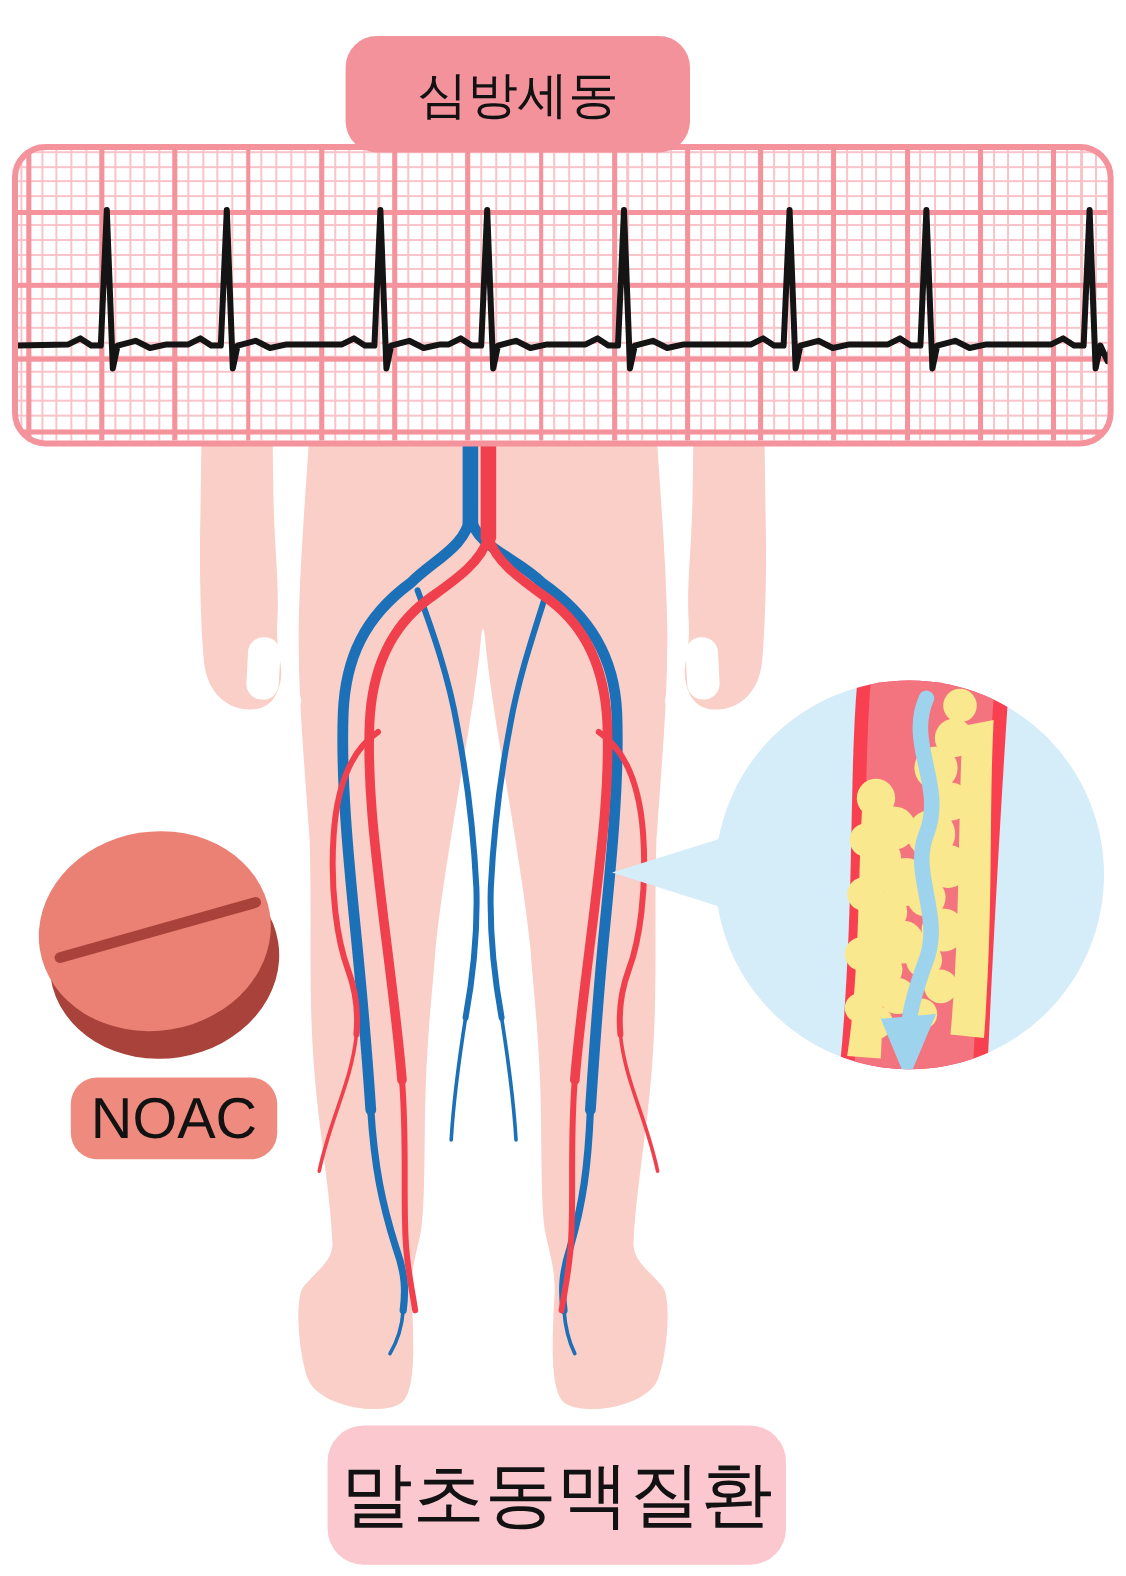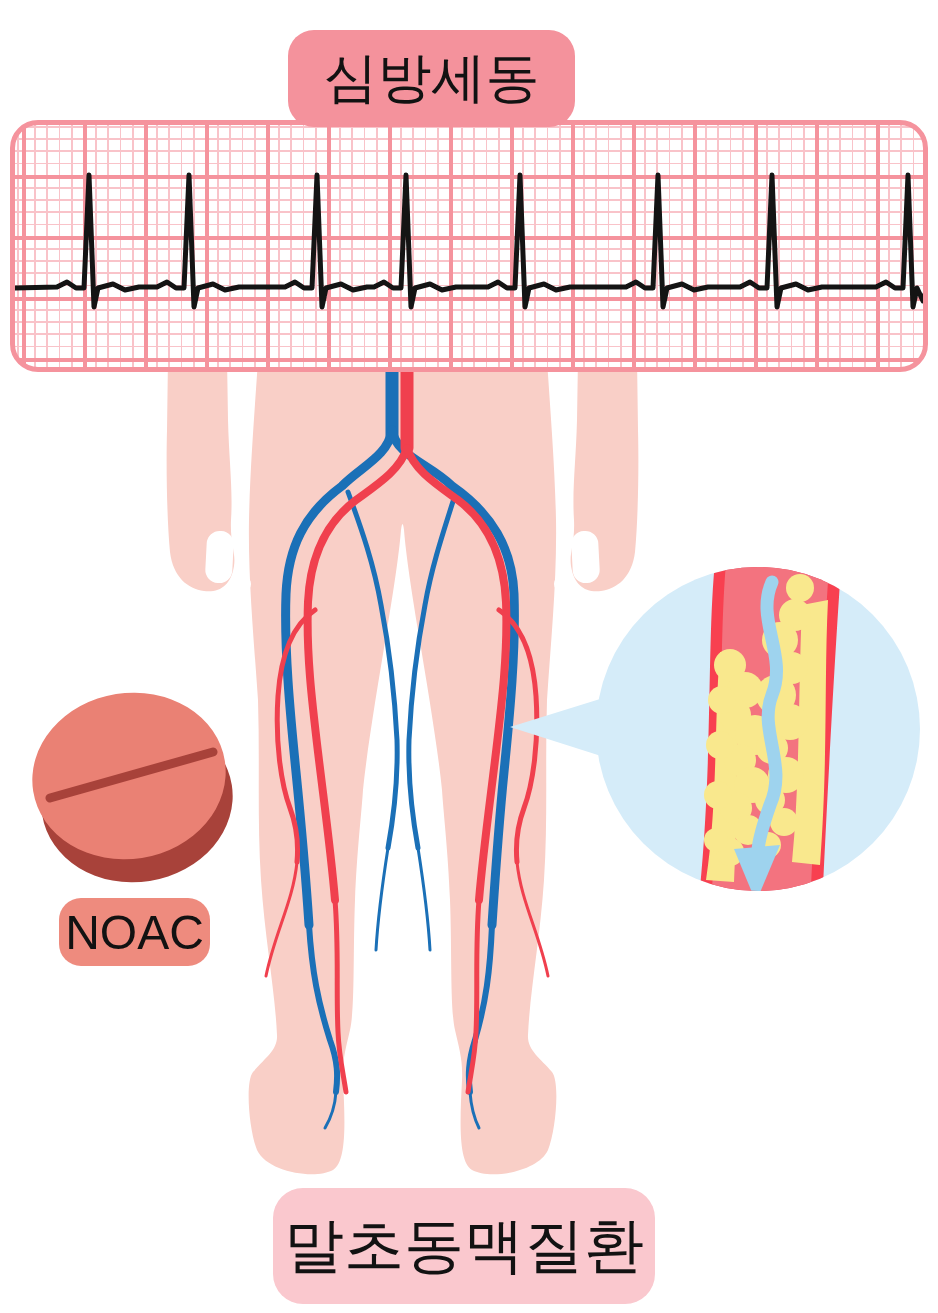--- a/index.html
+++ b/index.html
@@ -18,23 +18,23 @@
       repeating-linear-gradient(180deg,#F9C3C9 0 1.7px,transparent 1.7px 12.2px);
     background-position:7px 0,0 50px,7px 0,0 1px;
     background-color:#fff;
     overflow:hidden;
   }
   .ecg svg{position:absolute;left:-5px;top:-5px;width:918px;height:252px;}
   .label{
     position:absolute;display:flex;align-items:center;justify-content:center;
     color:#121212;font-weight:500;white-space:nowrap;
   }
-  .label-top{left:288px;top:30px;width:287px;height:97px;background:#F4929C;border-radius:26px;font-size:54px;z-index:5;}
+  .label-top{left:288px;top:30px;width:287px;height:97px;background:#F4929C;border-radius:26px;font-size:42px;z-index:5;}
   .label-bottom{left:273px;top:1188px;width:382px;height:116px;background:#FAC8CE;border-radius:30px;font-size:60px;z-index:4;}
-  .label-noac{left:59px;top:898px;width:151px;height:68px;background:#EE8B7E;border-radius:22px;font-size:48px;font-weight:400;z-index:4;}
+  .label-noac{left:59px;top:898px;width:172px;height:68px;background:#EE8B7E;border-radius:22px;font-size:48px;font-weight:400;z-index:4;}
 </style>
 </head>
 <body>
 
 <div class="stage">
 
   <svg class="art" viewBox="0 0 938 1313" aria-hidden="true">
 
     <g fill="#F9CFC7">
 

